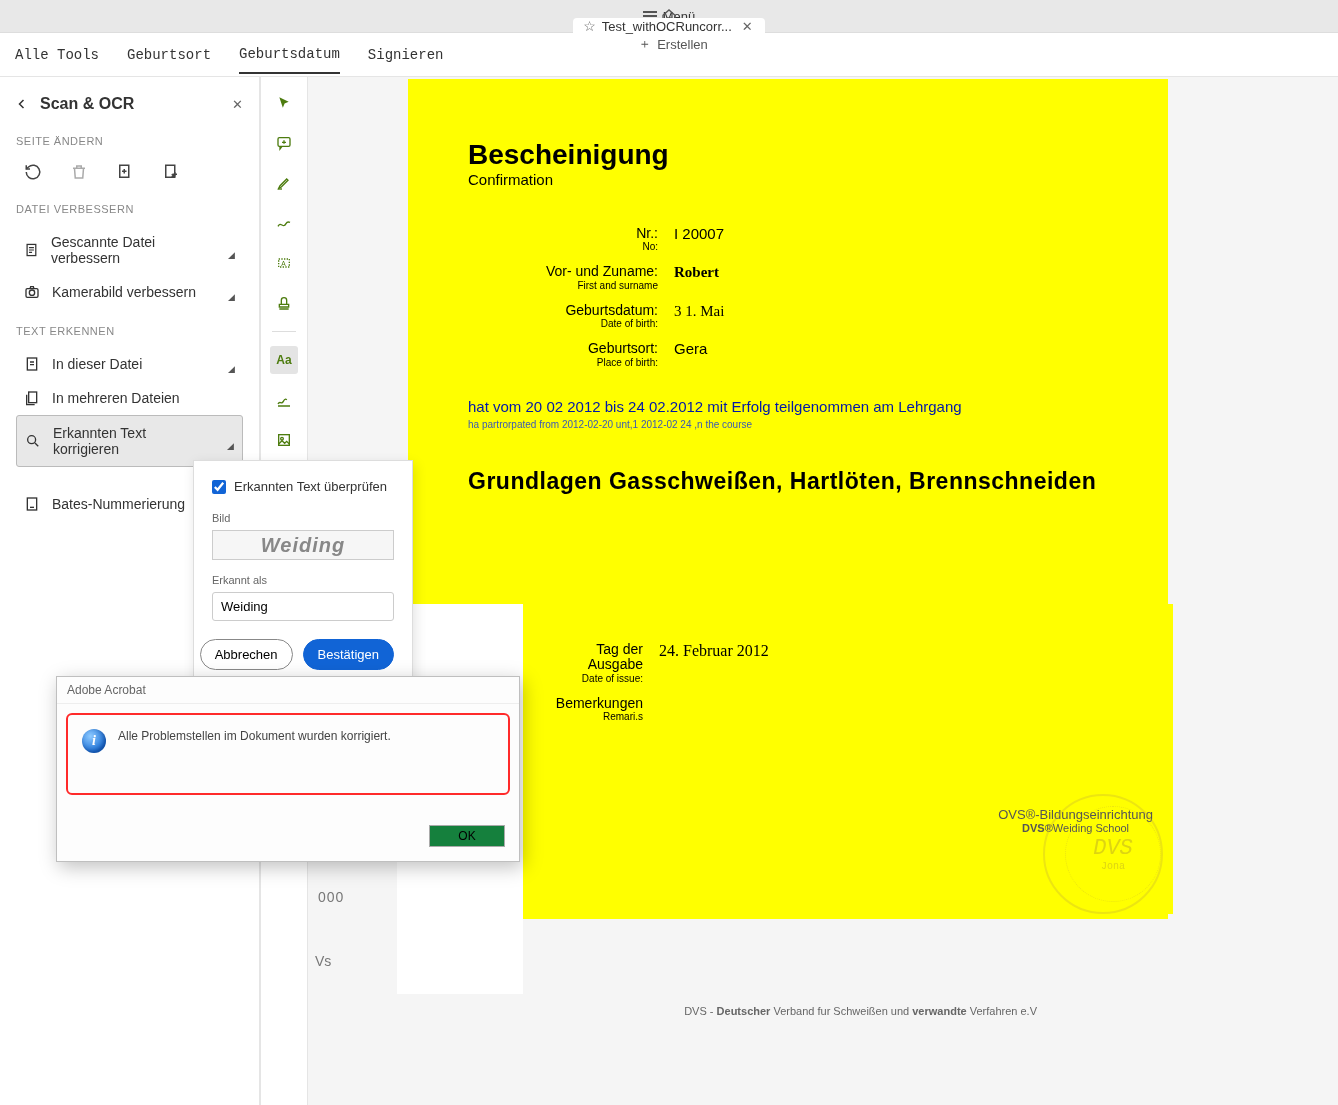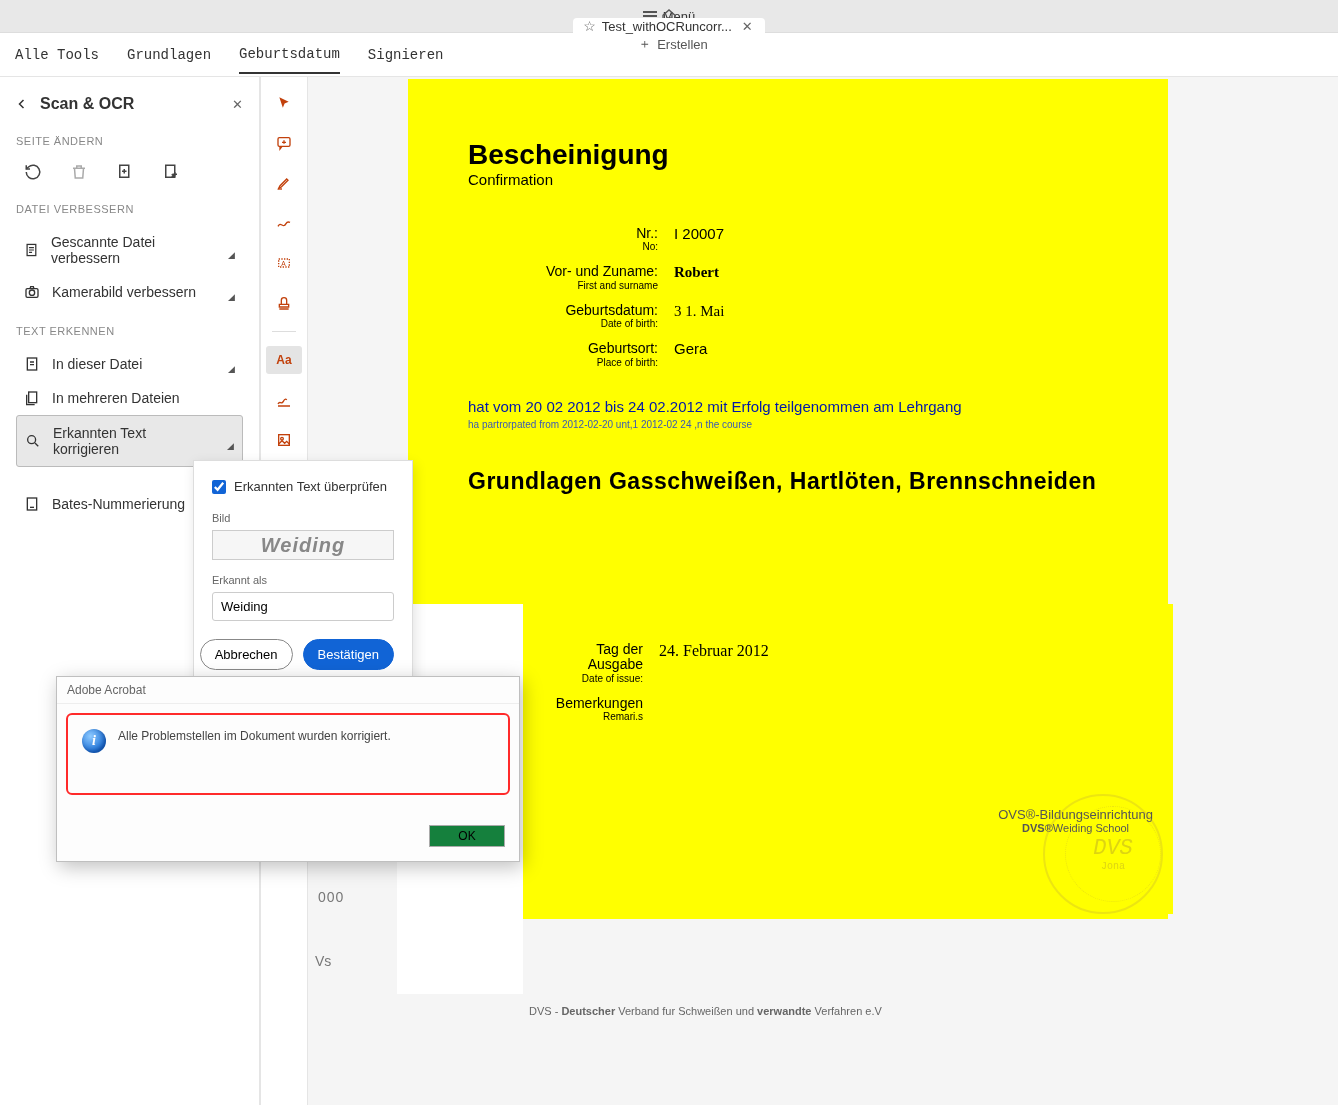--- a/index.html
+++ b/index.html
@@ -31,40 +31,40 @@
     .panel-header .title { font-size: 16px; font-weight: 600; display: flex; align-items: center; gap: 12px; }
     .section-label { font-size: 11px; color: #888; letter-spacing: 0.5px; margin: 16px 0 10px 0; }
     .icon-row { display: flex; gap: 24px; padding: 4px 6px; margin-bottom: 10px; }
     .icon-btn { width: 22px; height: 22px; display: flex; align-items: center; justify-content: center; cursor: pointer; color: #444; }
     .list-item { display: flex; align-items: center; gap: 12px; padding: 9px 8px; cursor: pointer; border-radius: 3px; font-size: 14px; }
     .list-item.selected { background: #e8e8e8; border: 1px solid #bbb; }
     .list-item .caret { margin-left: auto; font-size: 9px; color: #555; transform: translateY(5px); }
 
     
     .tool-strip { width: 48px; background: #fff; border-left: 1px solid #e5e5e5; border-right: 1px solid #e5e5e5; display: flex; flex-direction: column; align-items: center; padding: 12px 0; gap: 12px; }
-    .tool-strip .tbtn { width: 36px; height: 28px; display: flex; align-items: center; justify-content: center; cursor: pointer; color: #c2410c; border-radius: 3px; font-size: 15px; }
+    .tool-strip .tbtn { width: 28px; height: 28px; display: flex; align-items: center; justify-content: center; cursor: pointer; color: #4d7c0f; border-radius: 3px; font-size: 15px; }
     .tool-strip .tbtn.active { background: #e4e4e4; }
     .tool-strip hr { width: 24px; border: none; border-top: 1px solid #ddd; margin: 2px 0; }
 
     
     .doc-area { flex: 1; background: #f5f5f5; overflow: auto; position: relative; padding: 2px 0 0 100px; }
     .page { background: #ffff00; width: 760px; min-height: 840px; position: relative; font-family: Arial, sans-serif; color: #000; padding: 60px 40px 40px 60px; }
     .page .h1 { font-size: 28px; font-weight: bold; }
     .page .sub { font-size: 15px; }
     .field-block { margin-top: 38px; }
     .field-row { display: flex; gap: 16px; margin-bottom: 12px; line-height: 1.1; }
     .field-lab { width: 190px; text-align: right; font-size: 14px; }
     .field-lab .en { font-size: 10px; display: block; }
     .field-val { font-size: 15px; font-weight: bold; }
     .para { margin-top: 30px; font-size: 15px; color: #0118a8; }
     .para .en { font-size: 10px; display: block; margin-top: 4px; color: #3c5bb2; }
     .course-title { margin-top: 38px; font-size: 23px; font-weight: bold; color: #000; letter-spacing: 0.5px; }
     .page-lower { position: absolute; background: #ffff00; left: 115px; top: 525px; width: 650px; padding: 30px 30px 50px 30px; min-height: 310px;}
     .strip { position:absolute; left:-11px; top:525px; width:126px; height:390px; background:#fff; }
-    .footer-bar { position: absolute; top: 920px; left: 115px; width: 520px; font-size: 11px; color: #666; padding: 6px; }
+    .footer-bar { position: absolute; top: 920px; left: 115px; width: 520px; font-size: 11px; color: #666; text-align: right; padding: 6px; }
     .dvs { font-weight: bold; }
     .inst { position: absolute; right: 20px; bottom: 80px; text-align:center; font-size: 13px; color: #555; }
     .stamp { position: absolute; right: 10px; bottom: 0px; width: 120px; height: 120px; border: 2px solid rgba(200,180,50,0.35); border-radius: 50%; display:flex; align-items:center; justify-content:flex-end; font-size: 22px; font-style: italic; color: rgba(180,160,40,0.45); font-family: Liberation Mono, monospace; }
     .stamp-inner { width: 96px; height: 96px; border: 1px dotted rgba(200,180,50,0.35); border-radius:50%; display:flex; flex-direction:column; align-items:center; justify-content:center;}
     .stamp small{ font-size:10px; font-style:normal;}
     .corner-txt{ position:absolute; left:-90px; top:810px; font-size:14px; color:#777; letter-spacing:1px;}
     .corner-txt2{ position:absolute; left:-93px; top:874px; font-size:14px; color:#777; }
 
     
     .popover { position: absolute; left: 193px; top: 460px; width: 220px; background: #fff; border: 1px solid #ddd; box-shadow: 2px 4px 12px rgba(0,0,0,0.12); padding: 18px; z-index: 50; }
@@ -113,21 +113,21 @@
     <span class="x">✕</span>
   </div>
   <div class="tab-new">
     <span>＋</span>
     <span>Erstellen</span>
   </div>
 </div>
 
 <div class="toolbar">
   <div class="toolbar-item">Alle Tools</div>
-  <div class="toolbar-item">Grundlagen</div>
+  <div class="toolbar-item">Geburtsort</div>
   <div class="toolbar-item active">Geburtsdatum</div>
   <div class="toolbar-item">Signieren</div>
 </div>
 
 <div class="main">
 
   <div class="left-panel">
     <div class="panel-header">
       <div class="title">
         <span style="cursor:pointer;">

